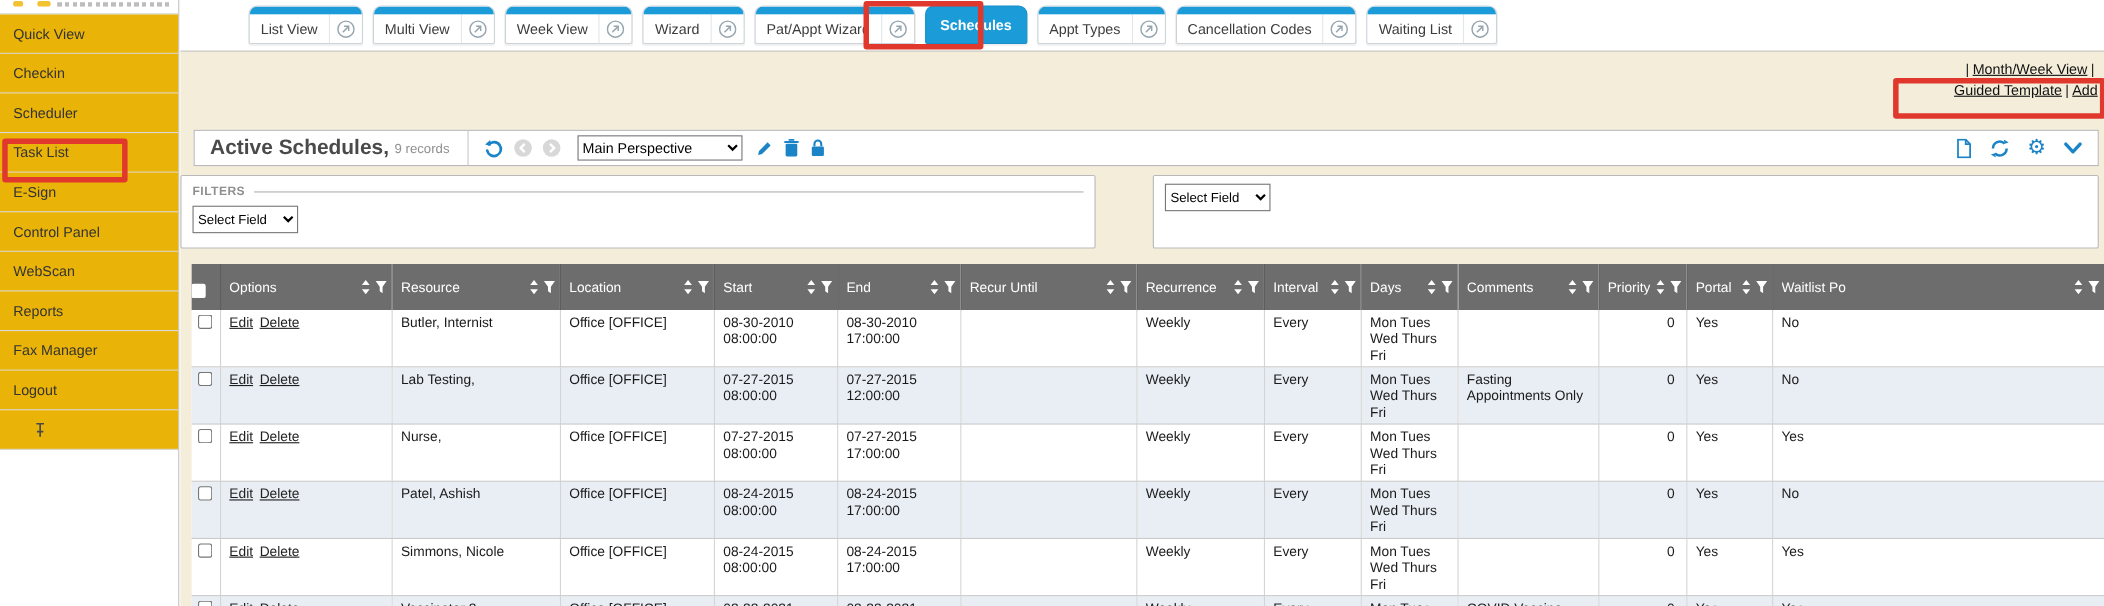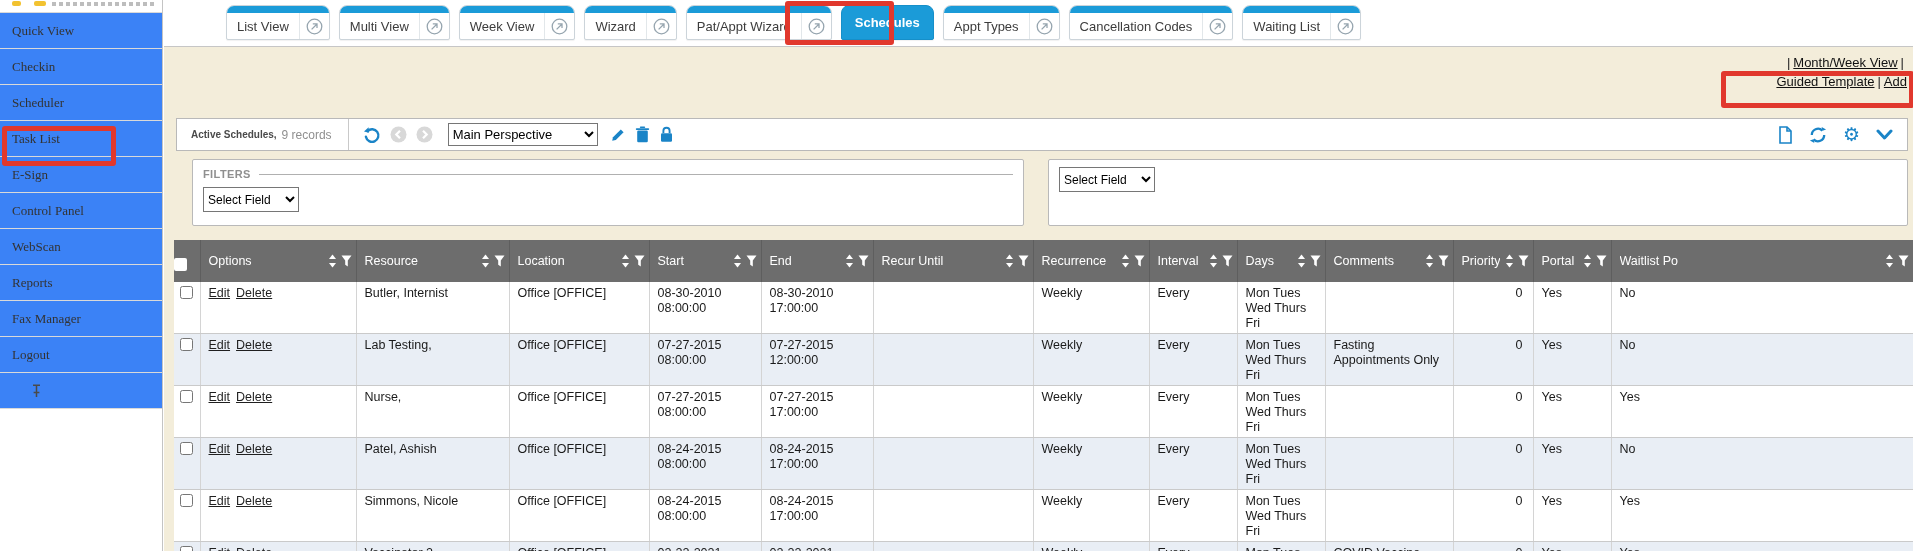--- a/index.html
+++ b/index.html
@@ -6,21 +6,21 @@
     font-family:"Liberation Sans","DejaVu Sans",sans-serif;position:relative;}
   
   .sidebar{position:absolute;left:0;top:0;width:163px;height:551px;background:#fff;
     border-right:1px solid #c4c4c4;z-index:5;box-sizing:border-box;}
   .logo-frag{height:12px;position:relative;border-bottom:1px solid #d9d9d9;}
   .logo-frag .y{position:absolute;top:1px;height:5px;background:#f2c230;border-radius:2px;}
   .logo-frag .y1{left:12px;width:9px}.logo-frag .y2{left:34px;width:12px}
   .logo-frag .dots{position:absolute;left:52px;top:2px;height:4px;width:104px;
     background:repeating-linear-gradient(90deg,#bdbdbd 0 4px,transparent 4px 7px);}
   .side-item{height:36px;display:flex;align-items:center;padding-left:12px;box-sizing:border-box;
-    border-bottom:1px solid #d9d9d9;font-size:13px;color:#333;cursor:pointer;background:#3b82f6;font-family:Liberation Serif, serif;}
+    border-bottom:1px solid #d9d9d9;font-size:13px;color:#333;cursor:pointer;background:#eab308;}
   .pin-row svg{margin-left:18px;}
   
   .tabbar{position:absolute;left:178px;top:5px;display:flex;z-index:4;padding-left:48px;}
   .tab{position:relative;display:inline-flex;align-items:center;height:35px;background:#fff;
     border:1px solid #ccd4da;border-radius:8px 8px 2px 2px;margin-right:9px;overflow:hidden;
     box-sizing:border-box;padding-top:7px;box-shadow:0 1px 1px rgba(0,0,0,.06);cursor:pointer;}
   .tab::before{content:'';position:absolute;top:0;left:0;right:0;height:7px;background:#1b9bd8;}
   .tab .tab-label{padding:0 10px;font-size:13px;color:#3c3c3c;white-space:nowrap;}
   .tab .tab-popout{display:flex;align-items:center;justify-content:center;width:29px;
     align-self:stretch;border-left:1px solid #e2e7ea;}
@@ -31,34 +31,34 @@
   .canvas{position:absolute;left:164px;top:46px;right:0;bottom:0;background:#f3edda;
     border-top:1px solid #c6c6c6;z-index:1;}
   
   .viewlinks{position:absolute;right:6px;top:53px;text-align:right;font-size:13px;color:#222;
     z-index:3;line-height:19px;white-space:nowrap;}
   .vlink{text-decoration:underline;color:#111;cursor:pointer;}
   .vl-pipe{margin:0 3px;}
   
   .toolbar{position:absolute;left:176px;top:118px;width:1732px;height:33px;background:#fff;
     border:1px solid #b9b9b9;box-sizing:border-box;display:flex;align-items:center;z-index:2;}
-  .tb-title{font-weight:bold;font-size:10px;color:#4a4a4a;margin-left:14px;white-space:nowrap;}
+  .tb-title{font-weight:bold;font-size:19px;color:#4a4a4a;margin-left:14px;white-space:nowrap;}
   .tb-records{font-size:12px;color:#8f8f8f;margin-left:5px;white-space:nowrap;}
   .tb-divider{width:1px;align-self:stretch;background:#c9c9c9;margin:0 14px 0 16px;}
   .tbico{display:inline-flex;align-items:center;margin-right:9px;cursor:pointer;}
   select.perspective{width:150px;height:23px;font-size:13px;margin:0 12px 0 6px;
     border:1px solid #767676;background:#fff;}
   .tb-spacer{flex:1;}
   .tb-right{display:flex;align-items:center;margin-right:14px;}
   .tb-right .tbico{margin:0 0 0 16px;}
   .gear-glyph{font-size:19px;color:#1a84c7;line-height:1;}
   
   .panel{position:absolute;top:159px;height:67px;background:#fff;border:1px solid #b9b9b9;
     box-sizing:border-box;z-index:2;border-radius:2px;}
-  .panel.filters{left:192px;width:832px;}
+  .panel.filters{left:164px;width:832px;}
   .panel.group{left:1048px;width:860px;}
   .panel-label{display:flex;align-items:center;margin:8px 10px 0 10px;font-size:11px;
     font-weight:bold;color:#8f8f8f;letter-spacing:.4px;}
   .panel-label::after{content:"";flex:1;border-top:1px solid #b0b0b0;margin-left:8px;}
   select.field{width:96px;height:25px;font-size:12px;margin:7px 0 0 10px;
     border:1px solid #767676;background:#fff;}
   
   .grid-wrap{position:absolute;left:174px;top:240px;width:1739px;bottom:0;overflow:hidden;z-index:2;}
   table.grid{border-collapse:collapse;table-layout:fixed;width:1739px;background:#fff;
     font-size:12.5px;color:#1a1a1a;}

